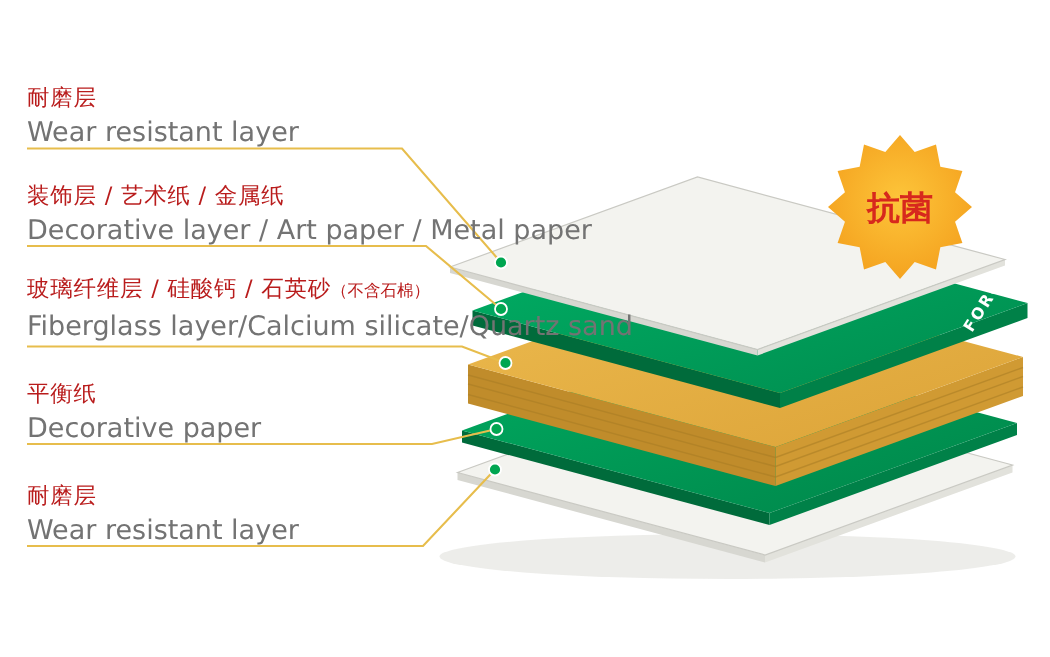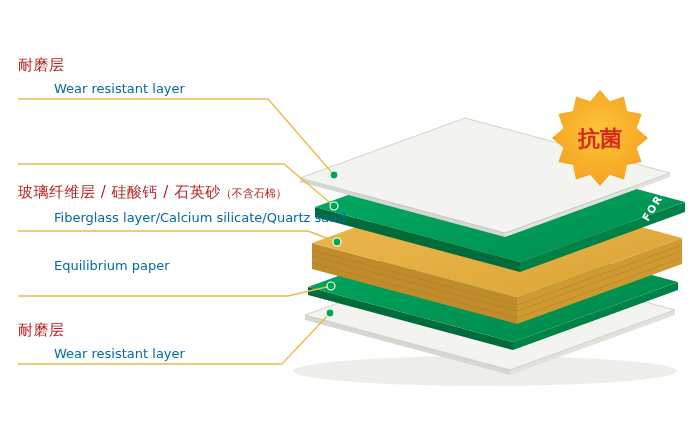--- a/index.html
+++ b/index.html
@@ -4,21 +4,21 @@
 <style>
   html,body{margin:0;padding:0;background:#fff;}
   .canvas{
     position:relative;width:700px;height:438px;background:#ffffff;overflow:hidden;
     font-family:"DejaVu Sans","Liberation Sans",sans-serif;
   }
   .diagram-svg{position:absolute;left:0;top:0;}
   .lbl{position:absolute;left:18px;white-space:nowrap;}
   .lbl .zh{font-size:15px;line-height:20px;color:#b91c1c;letter-spacing:.5px;}
   .lbl .zh .note{font-size:11px;letter-spacing:0;}
-  .lbl .en{font-size:13px;line-height:16px;color:#0369a1;margin-top:6px;margin-left:36px;}
+  .lbl .en{font-size:18px;line-height:16px;color:#737373;margin-top:6px;}
 </style>
 </head>
 <body>
 
 <div class="canvas">
 
   <svg class="diagram-svg" width="700" height="438" viewBox="0 0 700 438">
     <defs>
       <linearGradient id="gGreenA" x1="0" y1="0" x2="1" y2="1">
         <stop offset="0" stop-color="#00ab61"></stop>
@@ -99,30 +99,35 @@
       <polygon fill="url(#gBurst)" points="648,138 636.7,128.2 641.6,114 626.9,111.1 624,96.4 609.8,101.3 600,90 590.2,101.3 576,96.4 573.1,111.1 558.4,114 563.3,128.2 552,138 563.3,147.8 558.4,162 573.1,164.9 576,179.6 590.2,174.7 600,186 609.8,174.7 624,179.6 626.9,164.9 641.6,162 636.7,147.8"></polygon>
       <text x="600" y="146" text-anchor="middle" font-size="22" font-weight="bold" fill="#d7281d">抗菌</text>
     </g>
   </svg>
 
   <div class="lbl" style="top:55px">
     <div class="zh">耐磨层</div>
     <div class="en">Wear resistant layer</div>
   </div>
 
+  <div class="lbl" style="top:120px">
+    <div class="zh">装饰层 / 艺术纸 / 金属纸</div>
+    <div class="en">Decorative layer / Art paper / Metal paper</div>
+  </div>
 
   <div class="lbl" style="top:182px">
     <div class="zh">
       <span>玻璃纤维层 / 硅酸钙 / 石英砂</span><span class="note">（不含石棉）</span>
     </div>
     <div class="en">Fiberglass layer/Calcium silicate/Quartz sand</div>
   </div>
 
   <div class="lbl" style="top:252px">
-    <div class="en">Equilibrium paper</div>
+    <div class="zh">平衡纸</div>
+    <div class="en">Decorative paper</div>
   </div>
 
   <div class="lbl" style="top:320px">
     <div class="zh">耐磨层</div>
     <div class="en">Wear resistant layer</div>
   </div>
 
 </div>
 
 </body></html>

